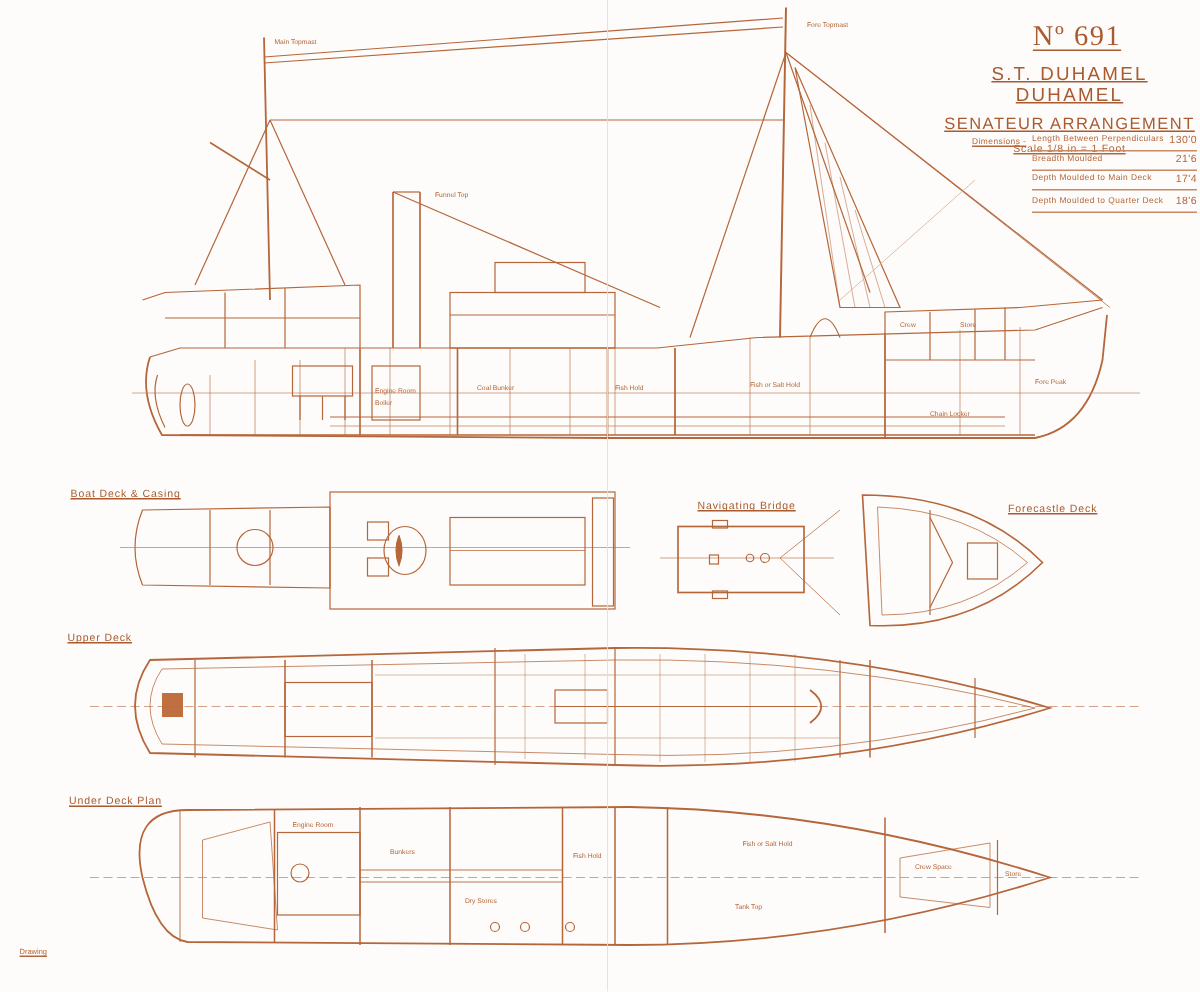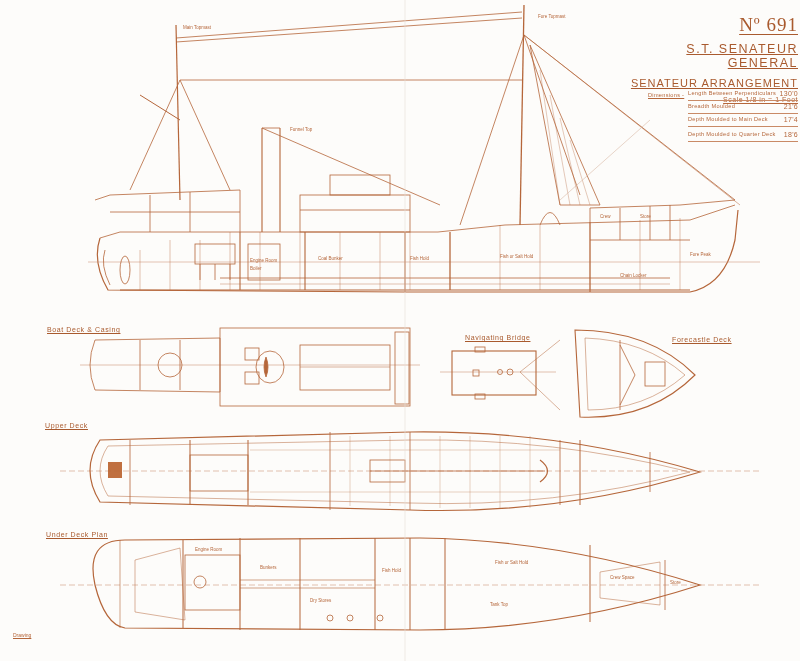--- a/index.html
+++ b/index.html
@@ -1,19 +1,19 @@
 <!DOCTYPE html>
 <html><head>
 <meta charset="utf-8">
 <style>
   html, body { margin:0; padding:0; }
   body { width:800px; height:661px; background:#fdfcfa; position:relative; overflow:hidden;
          font-family:"Liberation Sans", sans-serif; color:#b5663a; }
   svg { position:absolute; left:0; top:0; }
-  .title-block { position:absolute; left:628px; top:14px; width:170px; text-align:right; }
+  .title-block { position:absolute; left:628px; top:14px; width:170px; text-align:center; }
   .no { font-family:"Liberation Serif", serif; font-size:19px; letter-spacing:1px; color:#a95a2e;
         text-decoration:underline; text-underline-offset:3px; display:block; margin-left:10px; }
   .ship { font-size:12.5px; letter-spacing:1.5px; margin-top:6px; display:block; text-decoration:underline; color:#a95a2e; }
   .ga { font-size:11px; letter-spacing:1px; margin-top:7px; display:block; text-decoration:underline; color:#a95a2e; }
   .scale { font-size:7px; letter-spacing:.5px; margin-top:7px; display:block; text-decoration:underline; }
   .dims { position:absolute; left:648px; top:90px; width:150px; font-size:5.6px; letter-spacing:.3px; }
   .dims .lbl { position:absolute; left:0; top:2px; text-decoration:underline; }
   .dims .row { position:absolute; left:40px; width:110px; border-bottom:1px solid #c98a66; height:10px; }
   .dims .row span.v { position:absolute; right:0; font-size:7px; }
   .sect { position:absolute; font-size:7px; letter-spacing:.6px; text-decoration:underline; color:#a95a2e; }
@@ -191,21 +191,21 @@
       <circle cx="350" cy="618" r="3"></circle>
       <circle cx="380" cy="618" r="3"></circle>
   </g>
 
   <line x1="405" y1="0" x2="405" y2="661" stroke="#e8ded6" stroke-width="0.6"></line>
   <line x1="650" y1="120" x2="560" y2="200" stroke="#d9b9a4" stroke-width="0.6"></line>
 </svg>
 
 <div class="title-block">
   <span class="no">Nº 691</span>
-  <span class="ship">S.T. SENATEUR GENERAL</span>
+  <span class="ship">S.T. DUHAMEL DUHAMEL</span>
   <span class="ga">SENATEUR ARRANGEMENT</span>
   <span class="scale">Scale 1/8 in = 1 Foot</span>
 </div>
 
 <div class="dims">
   <span class="lbl">Dimensions -</span>
   <div class="row" style="top:0">
     <span>Length Between Perpendiculars</span>
     <span class="v">130'0</span>
   </div>

